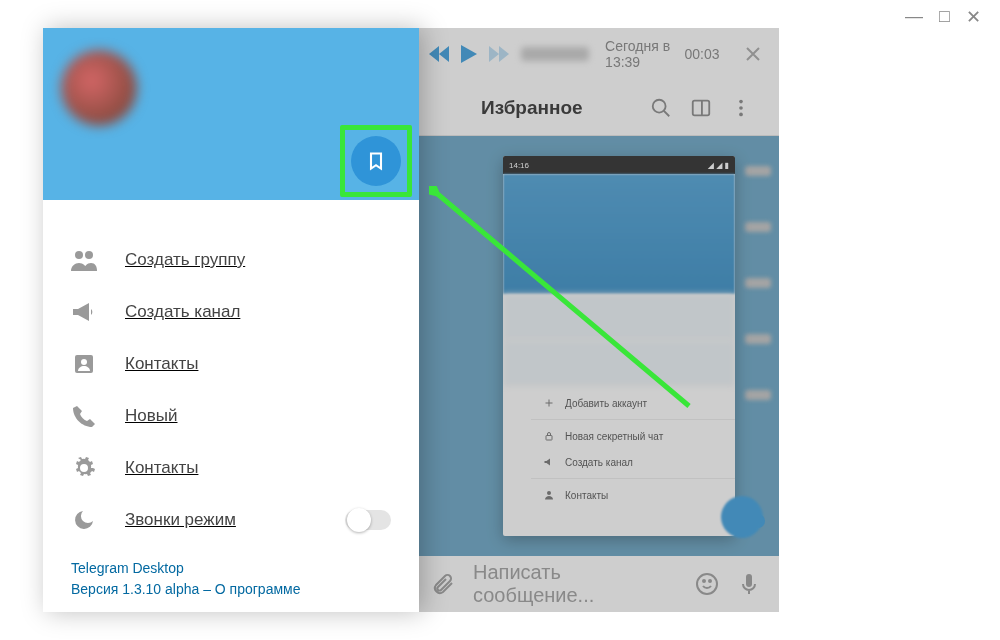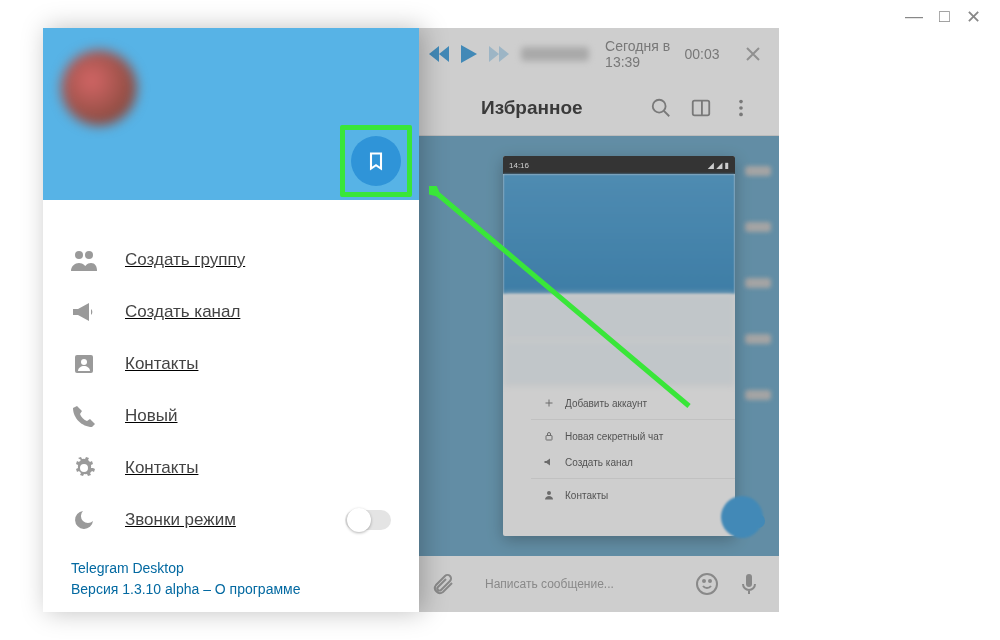--- a/index.html
+++ b/index.html
@@ -24,21 +24,21 @@
 .phone .phead { height:120px; background:linear-gradient(#4fa3d8,#3890c8); filter:blur(1px); }
 .phone .pmenu { padding:4px 0;margin-left:28px; }
 .phone .prow { display:flex; align-items:center; gap:10px; padding:7px 12px; font-size:10px; color:#555; }
 .phone .prow svg { width:12px; height:12px; flex:none; }
 .phone .prowh { height:46px; border-bottom:1px solid #eee; filter:blur(3px); background:#eef4f8; }
 .fab { position:absolute; right:16px; bottom:18px; width:42px; height:42px; border-radius:50%; background:#3ea0df; filter:blur(1px); }
 .side-strip { position:absolute; right:4px; top:20px; width:30px; height:380px; display:flex; flex-direction:column; gap:46px; padding-top:10px; }
 .side-strip .sb { width:26px; height:10px; background:#c5c5c5; border-radius:3px; filter:blur(2px); }
 .side-strip .dot { width:14px; height:14px; border-radius:50%; background:#3ea0df; margin-left:6px; margin-top:auto; margin-bottom:8px; }
 .chat-input { position:absolute; left:370px; bottom:0; right:0; height:56px; background:#fff; display:flex; align-items:center; padding:0 18px; gap:18px; color:#a0a0a0; }
-.chat-input .ph { flex:1; font-size:12px;margin-left:12px; }
+.chat-input .ph { flex:1; font-size:20px; }
 .drawer { position:absolute; left:0; top:0; width:376px; height:100%; background:#fff; box-shadow:4px 0 24px rgba(0,0,0,0.25); z-index:10; }
 .drawer-top { height:172px; background:#57b3e6; position:relative; }
 .avatar { position:absolute; left:18px; top:22px; width:76px; height:76px; border-radius:50%; background:radial-gradient(circle at 40% 40%,#d46666,#6a3f2f); filter:blur(6px); }
 .bookmark-btn { position:absolute; right:18px; bottom:14px; width:50px; height:50px; border-radius:50%; background:#2f94d8; display:flex; align-items:center; justify-content:center; }
 .highlight { position:absolute; right:7px; bottom:3px; width:72px; height:72px; border:5px solid #39e639; border-radius:2px; pointer-events:none; }
 .arrow { position:absolute; left:386px; top:158px; z-index:11; pointer-events:none; }
 .menu { padding:34px 0 0 0;text-decoration:underline; }
 .mrow { display:flex; align-items:center; gap:28px; padding:13px 28px; color:#444; font-size:17px; cursor:pointer; }
 .micon { width:26px; height:26px; display:flex; align-items:center; justify-content:center; color:#9a9a9a; }
 .switch { margin-left:auto; width:46px; height:20px; border-radius:10px; background:#e4e4e4; position:relative; }

